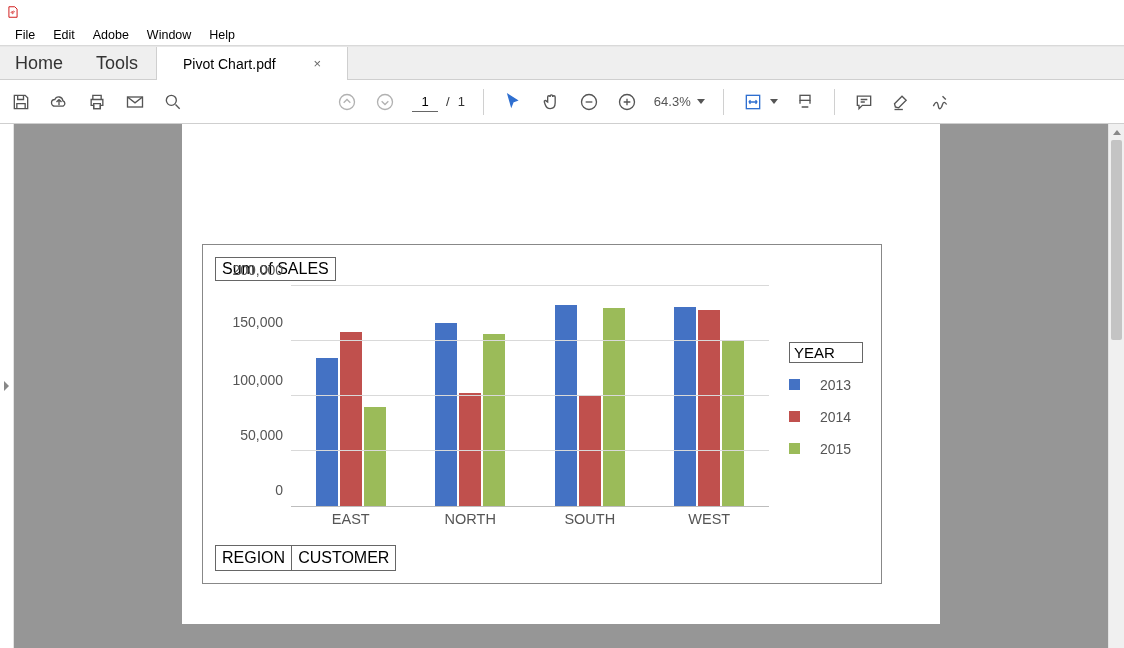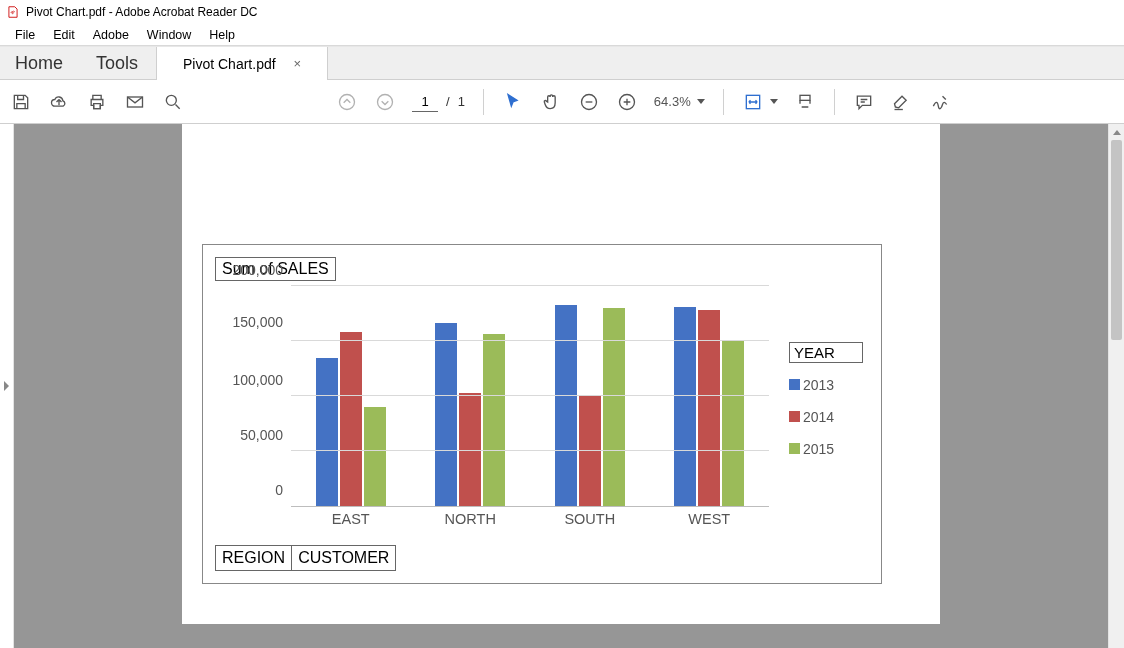--- a/index.html
+++ b/index.html
@@ -6,21 +6,21 @@
   html, body { width: 1124px; height: 648px; font-family: "Segoe UI", Tahoma, sans-serif; background:#fff; overflow:hidden;}
   
   .titlebar { height:24px; display:flex; align-items:center; padding-left:6px; font-size:12px; color:#000;}
   .titlebar svg { width:14px; height:14px; margin-right:6px;}
   
   .menubar { height:22px; border-bottom:1px solid #d9d9d9; display:flex; align-items:center; padding-left:6px; font-size:12.5px; gap:0;}
   .menubar .mitem { padding:2px 9px; cursor:default;}
   
   .tabsrow { height:34px; background:#efefef; border-top:1px solid #e7e7e7; border-bottom:1px solid #cfcfcf; display:flex; align-items:stretch;}
   .tabsrow .hometool { width:78px; display:flex; align-items:center; justify-content:center; font-size:18px; color:#333;}
-  .tabsrow .tab { display:flex; align-items:center; padding:0 26px 0 26px; font-size:14px; position:relative;}
+  .tabsrow .tab { display:flex; align-items:center; padding:0 26px 0 26px; font-size:14px; position:relative;gap:20px;}
   .tabsrow .tab.active { background:#fff; border-left:1px solid #cfcfcf; border-right:1px solid #cfcfcf; margin-bottom:-1px;}
   .tabsrow .tab .close { margin-left:18px; font-size:13px; color:#666;}
   
   .toolbar { height:44px; border-bottom:1px solid #cfcfcf; display:flex; align-items:center; padding:0 10px; gap:16px; color:#555; background:#fff;}
   .toolbar .ticon { width:22px; height:22px; display:flex; align-items:center; justify-content:center;}
   .toolbar .ticon svg { width:20px; height:20px; stroke:#555; fill:none; stroke-width:1.6;}
   .toolbar .vline { width:1px; height:26px; background:#d0d0d0; margin:0 2px;}
   .toolbar .pagebox { display:flex; align-items:center; gap:8px; font-size:13px; color:#333;}
   .toolbar .pagebox .pageinput { width:26px; height:20px; border:none; border-bottom:1px solid #666; text-align:center; font-size:13px;}
   .toolbar .zoompct { font-size:13px; display:flex; align-items:center; gap:6px;}
@@ -45,35 +45,34 @@
   .plotarea { position:relative; height:220px; margin-left:76px; margin-right:10px; border-bottom:1px solid #bdbdbd; }
   .grid { position:absolute; left:0; right:0; height:0; border-top:1px solid #d9d9d9;}
   .ylabel { position:absolute; right:100%; margin-right:8px; font-size:14px; color:#555; transform:translateY(-50%); white-space:nowrap;}
   .groups { position:absolute; left:0; right:0; bottom:0; top:0; display:flex;}
   .group { flex:1; display:flex; align-items:flex-end; justify-content:center; gap:2px; padding:0 16px;}
   .bar { width:22px;}
   .xlabels { display:flex; margin-left:76px; margin-right:10px;}
   .xlabels div { flex:1; text-align:center; font-size:14.5px; color:#555; padding-top:4px;}
   .legendwrap { width:90px; display:flex; flex-direction:column; justify-content:center; padding-left:10px;}
   .legendtitle { border:1px solid #666; padding:1px 4px; font-size:15px; margin-bottom:14px; width:74px;}
-  .legitem { display:flex; align-items:center; gap:3px; font-size:14px; color:#555; margin-bottom:16px;}
+  .legitem { display:flex; align-items:center; gap:20px; font-size:14px; color:#555; margin-bottom:16px;}
   .swatch { width:11px; height:11px;}
   .bottomchips { margin-top:18px; display:flex;}
   .bottomchips .chip { border:1px solid #666; padding:3px 6px; font-size:16px;}
   .bottomchips .chip + .chip { border-left:none;}
 </style>
 </head>
 <body>
 
 <div class="titlebar">
   <svg viewBox="0 0 24 24">
       <path d="M5 3h10l4 4v14H5z" fill="#fff" stroke="#c00" stroke-width="1.5"></path>
       <path d="M8 12c4 5 6 3 2-1 4 2 6 1 3-1" stroke="#c00" fill="none" stroke-width="1.2"></path>
     </svg>
-  <span>Pivot Chart.pdf - Adobe Acrobat Reader DC</span>
 </div>
 
 <div class="menubar">
   <span class="mitem">File</span>
   <span class="mitem">Edit</span>
   <span class="mitem">Adobe</span>
   <span class="mitem">Window</span>
   <span class="mitem">Help</span>
 </div>
 

